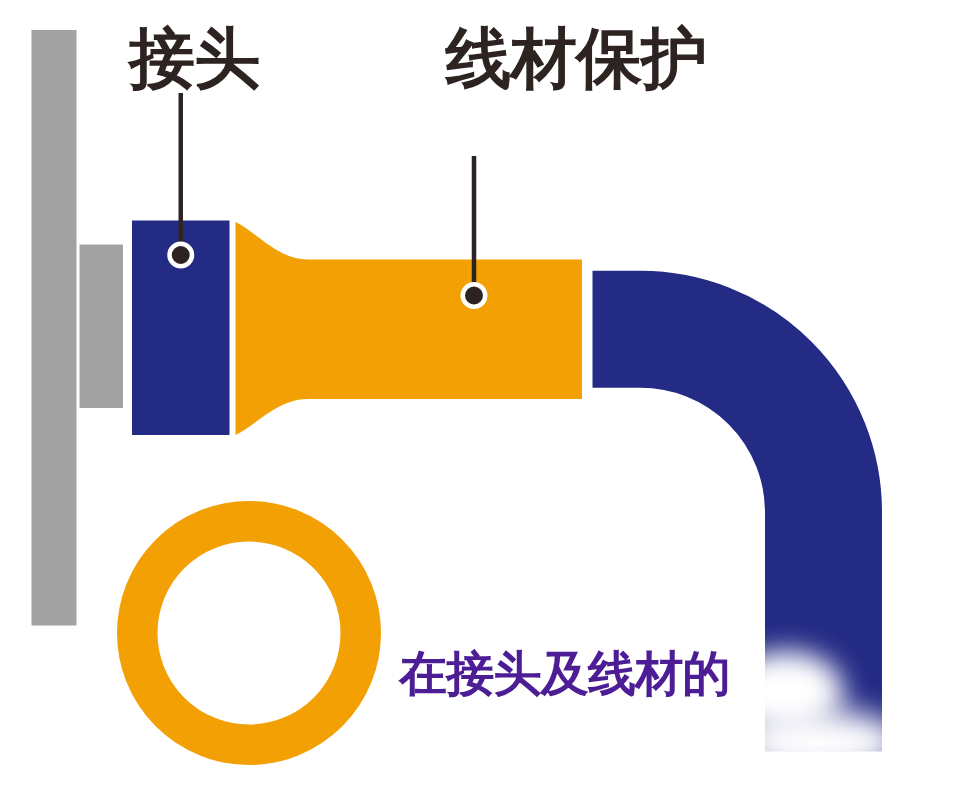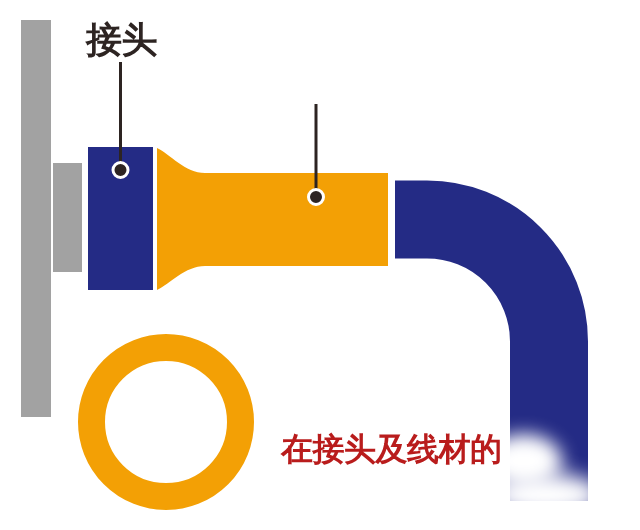--- a/index.html
+++ b/index.html
@@ -35,33 +35,33 @@
   .blob-b {
     left: 490px; top: 473px;
     width: 112px; height: 44px;
     filter: blur(10px);
   }
   .diagram-label {
     position: absolute;
     z-index: 3;
     color: #2d2422;
     font-weight: 700;
-    font-size: 36px;
+    font-size: 44px;
     line-height: 37px;
     letter-spacing: -0.5px;
     white-space: nowrap;
   }
   .label-connector { left: 86px; top: 21px; }
   .label-protector { left: 297px; top: 21px; }
   .caption {
     position: absolute;
-    left: 281px;
+    left: 266px;
     top: 428px;
     z-index: 3;
-    color: #b91c1c;
+    color: #4c1d95;
     font-weight: 700;
     font-size: 32px;
     line-height: 43px;
     letter-spacing: -0.5px;
     white-space: nowrap;
   }
 </style>
 </head>
 <body>
 
@@ -92,19 +92,20 @@
     <line x1="316" y1="104" x2="316" y2="195" stroke-width="3" stroke="#2d2422"></line>
     <circle cx="316" cy="197" r="7.5" stroke="#ffffff" stroke-width="3" fill="#2d2422"></circle>
   </svg>
 
   <div class="blur-blob blob-a"></div>
   <div class="blur-blob blob-b"></div>
 
   <div class="diagram-label label-connector">接头</div>
 
   <div class="diagram-label label-protector">
+    <div>线材保护</div>
   </div>
 
   <div class="caption">
     <div>在接头及线材的</div>
   </div>
 
 </div>
 
 </body></html>

